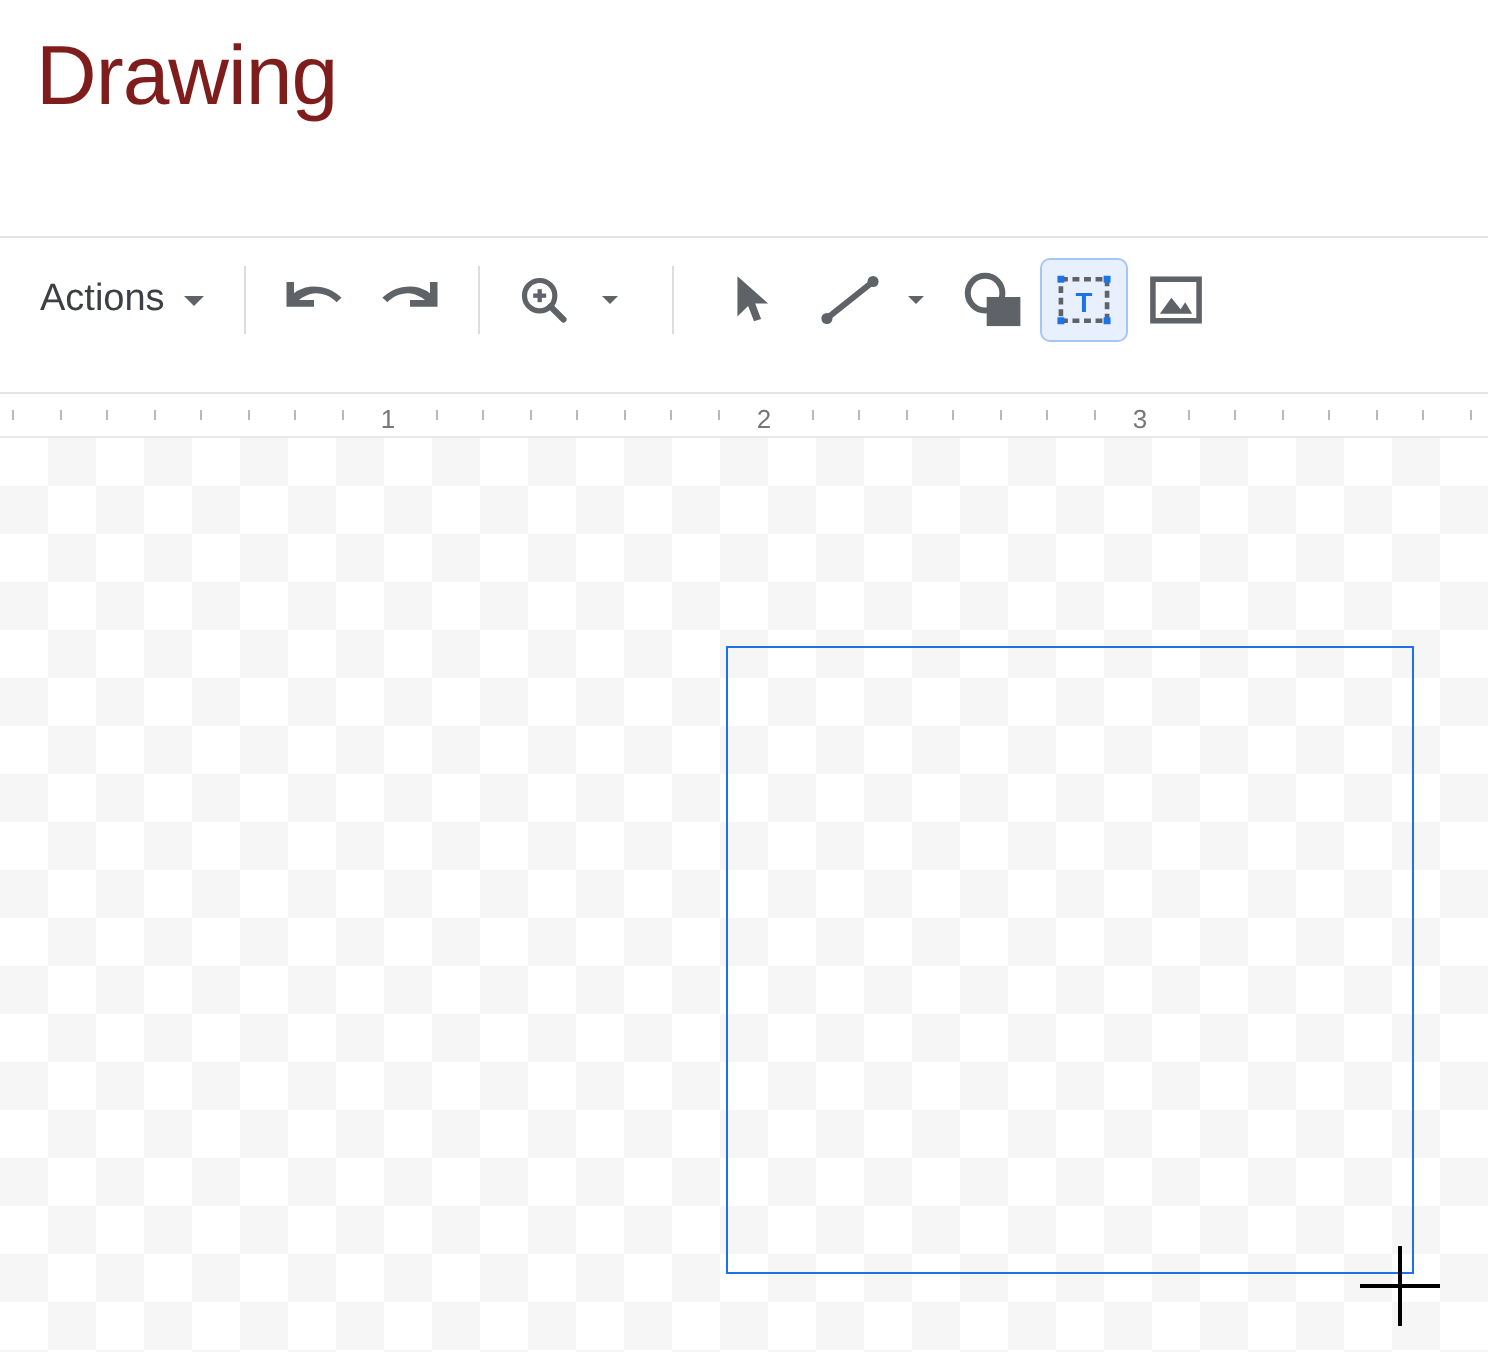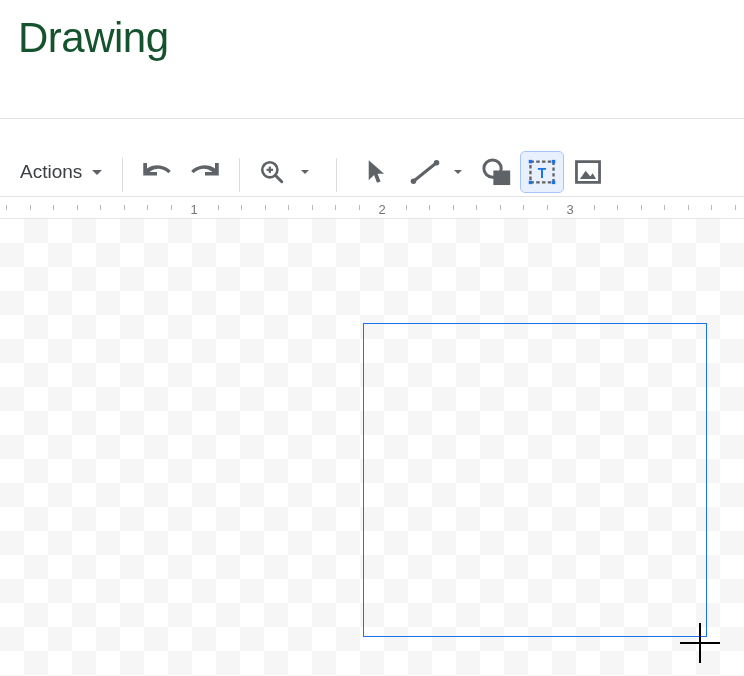--- a/index.html
+++ b/index.html
@@ -15,33 +15,33 @@
   
   .title-bar {
     height: 118px;
     padding: 0 0 0 18px;
     display: flex;
     align-items: flex-start;
   }
   .title {
     font-size: 42px;
     font-weight: 400;
-    color: #14532d;
+    color: #7f1d1d;
     letter-spacing: -0.5px;
     margin-top: 14px;
   }
 
   .hr-top { border: none; border-top: 1px solid #e4e4e4; margin: 0; }
 
   
   .toolbar {
     height: 78px;
-    padding: 0 4px 4px 10px;
+    padding: 0 4px 15px 10px;
     display: flex;
-    align-items: flex-end;
+    align-items: center;
     border-bottom: 1px solid #e4e4e4;
   }
   .tb-btn {
     height: 40px;
     min-width: 40px;
     padding: 0 6px;
     display: inline-flex;
     align-items: center;
     justify-content: center;
     border-radius: 4px;

